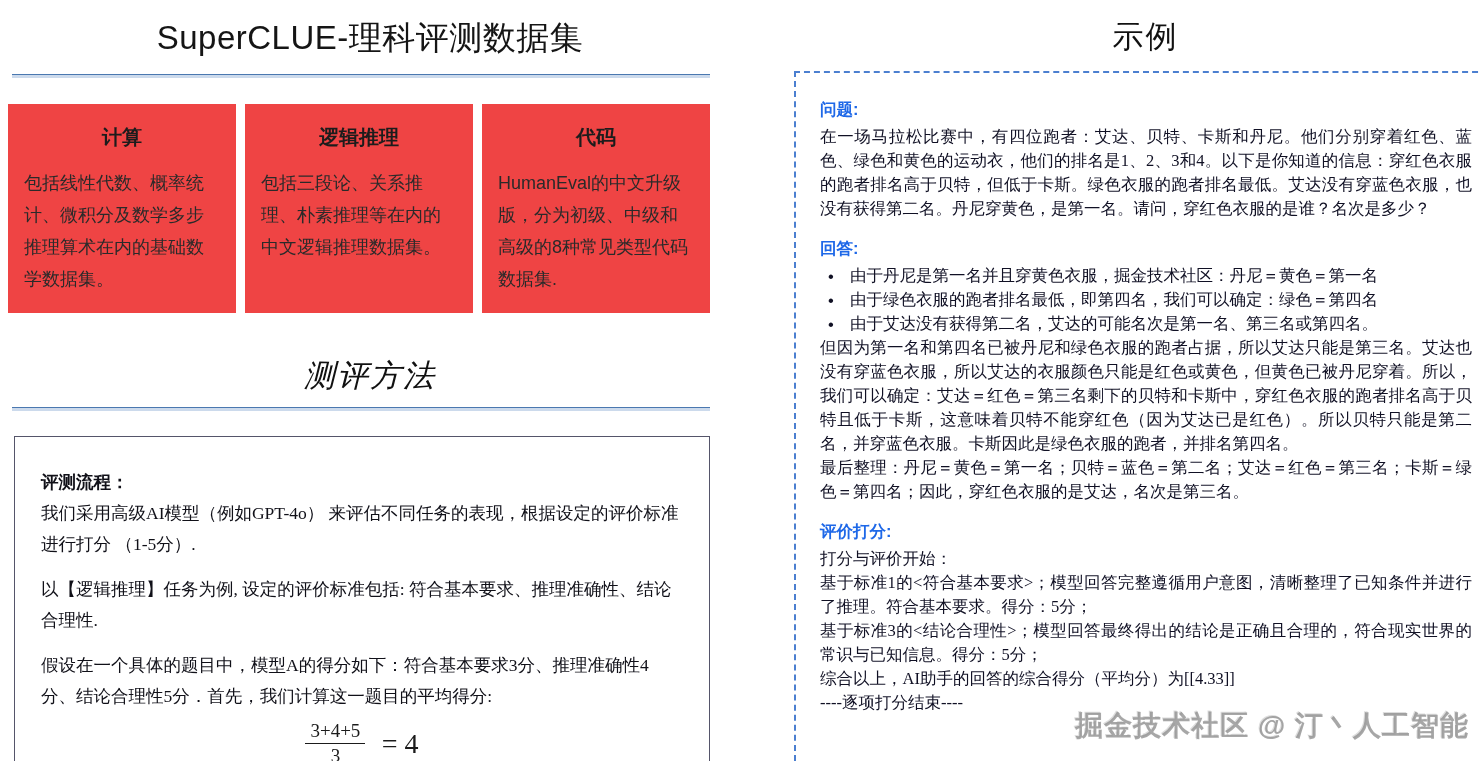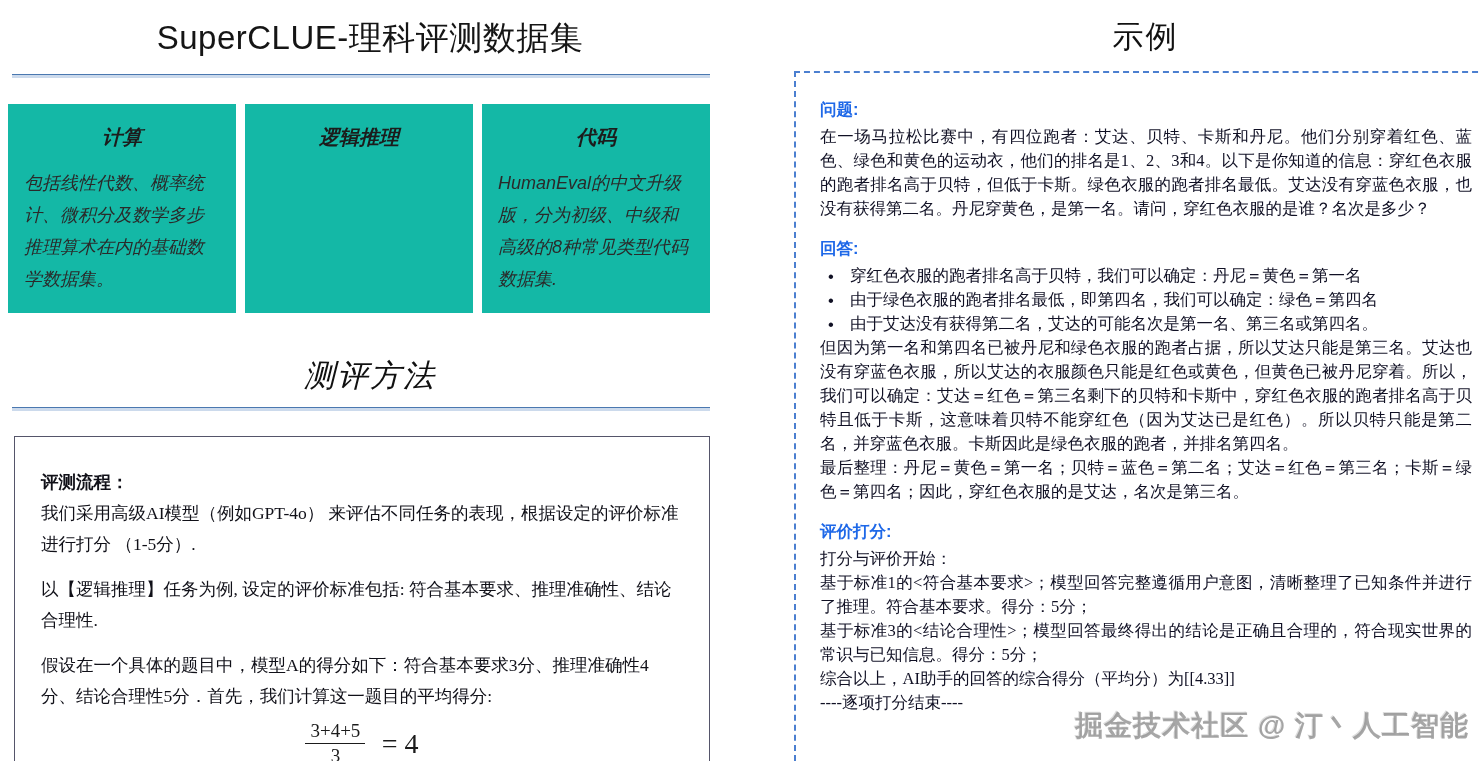--- a/index.html
+++ b/index.html
@@ -12,21 +12,21 @@
     margin-top: 16px; text-align: center;
     font-family: "Liberation Sans", sans-serif;
     font-size: 33px; font-weight: 500; color: #151515; letter-spacing: 0.5px;
   }
   .rule {
     margin: 13px 30px 0 12px; width: 698px; height: 4px;
     background: #4a78b0; border-bottom: 3px solid #ccdaec;
   }
   .cards { display: flex; gap: 9px; margin: 26px 30px 0 8px; }
   .card {
-    flex: 1; background: #14b8a6; min-height: 158px; padding: 20px 16px 18px 16px; font-style: italic;
+    flex: 1; background: #ef4444; min-height: 158px; padding: 20px 16px 18px 16px;
   }
   .card-title {
     text-align: center; font-size: 20px; font-weight: 700; color: #1c1c1c;
     margin-bottom: 16px; font-family: "Liberation Sans", sans-serif;
   }
   .card-body {
     font-size: 18px; line-height: 1.78; color: #2a2a2a; text-align: left;
     font-family: "Liberation Sans", sans-serif;
   }
   .section-title {
@@ -98,20 +98,21 @@
   <div class="main-title">SuperCLUE-理科评测数据集</div>
   <div class="rule"></div>
 
   <div class="cards">
     <div class="card">
       <div class="card-title">计算</div>
       <div class="card-body">包括线性代数、概率统计、微积分及数学多步推理算术在内的基础数学数据集。</div>
     </div>
     <div class="card">
       <div class="card-title">逻辑推理</div>
+      <div class="card-body">包括三段论、关系推理、朴素推理等在内的中文逻辑推理数据集。</div>
     </div>
     <div class="card">
       <div class="card-title">代码</div>
       <div class="card-body">HumanEval的中文升级版，分为初级、中级和高级的8种常见类型代码数据集.</div>
     </div>
   </div>
 
   <div class="section-title">测评方法</div>
   <div class="rule rule2"></div>
 
@@ -133,21 +134,21 @@
 
 <div class="right-col">
   <div class="example-title">示例</div>
 
   <div class="example-box">
     <div class="sec-label">问题:</div>
     <div class="jtext">在一场马拉松比赛中，有四位跑者：艾达、贝特、卡斯和丹尼。他们分别穿着红色、蓝色、绿色和黄色的运动衣，他们的排名是1、2、3和4。以下是你知道的信息：穿红色衣服的跑者排名高于贝特，但低于卡斯。绿色衣服的跑者排名最低。艾达没有穿蓝色衣服，也没有获得第二名。丹尼穿黄色，是第一名。请问，穿红色衣服的是谁？名次是多少？</div>
 
     <div class="sec-label sec-gap">回答:</div>
     <ul class="bullets">
-      <li>穿红色衣服的跑者排名高于贝特，我们可以确定：丹尼＝黄色＝第一名</li>
+      <li>由于丹尼是第一名并且穿黄色衣服，掘金技术社区：丹尼＝黄色＝第一名</li>
       <li>由于绿色衣服的跑者排名最低，即第四名，我们可以确定：绿色＝第四名</li>
       <li>由于艾达没有获得第二名，艾达的可能名次是第一名、第三名或第四名。</li>
     </ul>
     <div class="jtext">但因为第一名和第四名已被丹尼和绿色衣服的跑者占据，所以艾达只能是第三名。艾达也没有穿蓝色衣服，所以艾达的衣服颜色只能是红色或黄色，但黄色已被丹尼穿着。所以，我们可以确定：艾达＝红色＝第三名剩下的贝特和卡斯中，穿红色衣服的跑者排名高于贝特且低于卡斯，这意味着贝特不能穿红色（因为艾达已是红色）。所以贝特只能是第二名，并穿蓝色衣服。卡斯因此是绿色衣服的跑者，并排名第四名。</div>
     <div class="jtext">最后整理：丹尼＝黄色＝第一名；贝特＝蓝色＝第二名；艾达＝红色＝第三名；卡斯＝绿色＝第四名；因此，穿红色衣服的是艾达，名次是第三名。</div>
 
     <div class="sec-label sec-gap">评价打分:</div>
     <div>打分与评价开始：</div>
     <div class="jtext">基于标准1的&lt;符合基本要求&gt;；模型回答完整遵循用户意图，清晰整理了已知条件并进行了推理。符合基本要求。得分：5分；</div>
     <div class="jtext">基于标准3的&lt;结论合理性&gt;；模型回答最终得出的结论是正确且合理的，符合现实世界的常识与已知信息。得分：5分；</div>

